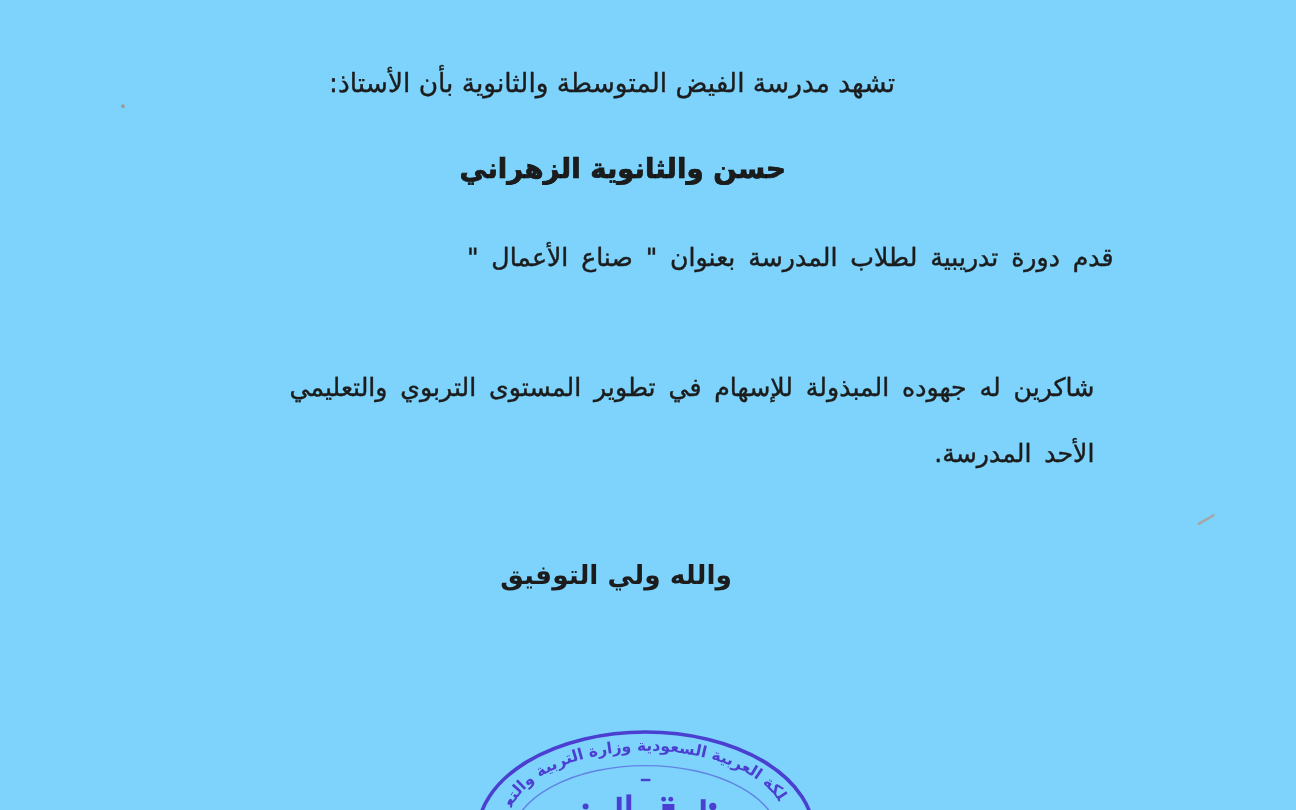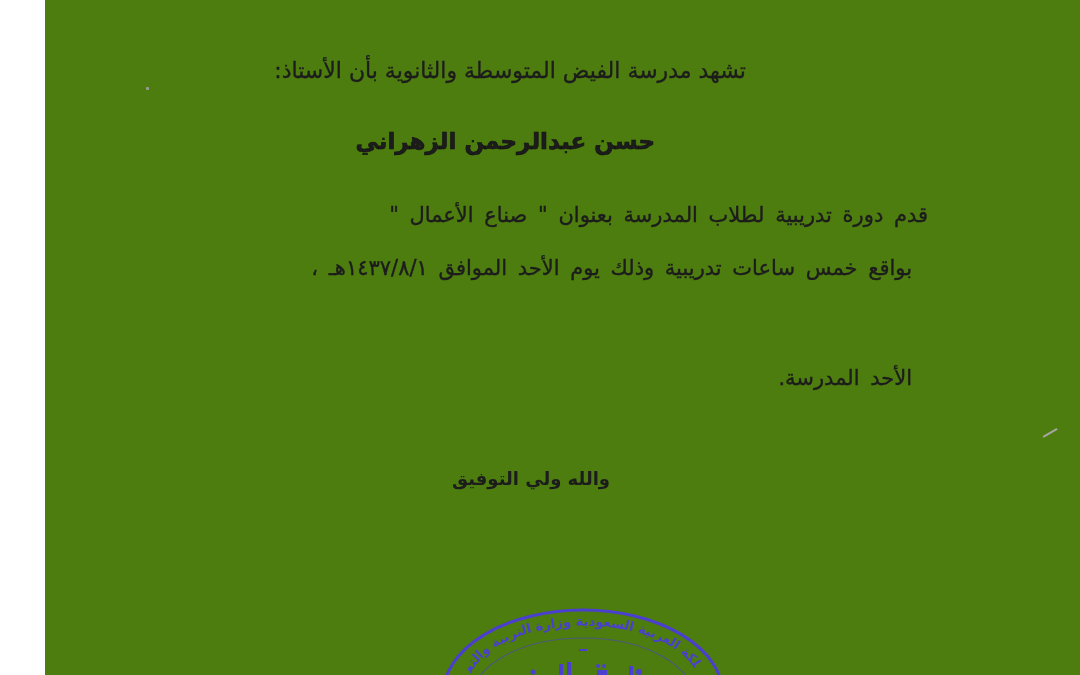--- a/index.html
+++ b/index.html
@@ -11,22 +11,21 @@
       background: #ffffff;
     }
     body {
       position: relative;
       font-family: "DejaVu Sans", "Liberation Sans", sans-serif;
       color: #1a1a1a;
     }
     .page {
       position: absolute;
       inset: 0;
-      background: #4d7c0f;
-      margin-left: 45px;
+      background: #7dd3fc;
     }
     .line {
       position: absolute;
       white-space: nowrap;
       direction: rtl;
       font-size: 21px;
       font-weight: bold;
       line-height: 1;
       color: #1c1c1c;
     }
@@ -51,21 +50,21 @@
       word-spacing: 4px;
       text-align: center;
     }
     .body-1 { right: 152px; top: 205px; }
     .body-2 { right: 168px; top: 258px; }
     .body-3 { right: 168px; top: 313px; }
     .body-4 { right: 168px; top: 368px; }
     .closing {
       right: 470px;
       top: 470px;
-      font-size: 18px;
+      font-size: 22px;
       font-weight: bold;
     }
     .speck {
       position: absolute;
       background: #9a9a9a;
     }
     .speck-1 { left: 101px; top: 87px; width: 3px; height: 3px; border-radius: 1px; }
     .speck-2 {
       left: 997px; top: 432px; width: 16px; height: 1.5px;
       transform: rotate(-30deg);
@@ -80,24 +79,24 @@
     }
     .stamp svg { width: 100%; height: 100%; overflow: visible; }
   </style>
 </head>
 <body>
 
 <div class="page">
 
   <div class="line intro">تشهد مدرسة الفيض المتوسطة والثانوية بأن الأستاذ:</div>
 
-  <div class="line name">حسن عبدالرحمن الزهراني</div>
+  <div class="line name">حسن والثانوية الزهراني</div>
 
   <div class="line body-line body-1">قدم  دورة تدريبية لطلاب المدرسة بعنوان  " صناع الأعمال "</div>
-  <div class="line body-line body-2">بواقع خمس ساعات تدريبية  وذلك يوم الأحد الموافق ١٤٣٧/٨/١هـ ،</div>
+  <div class="line body-line body-3">شاكرين له جهوده المبذولة للإسهام في تطوير المستوى التربوي والتعليمي</div>
   <div class="line body-line body-4">الأحد المدرسة.</div>
 
   <div class="line closing">والله ولي التوفيق</div>
 
   <div class="speck speck-1"></div>
   <div class="speck speck-2"></div>
 
   <div class="stamp">
     <svg viewBox="0 0 300 160">
       <defs>

